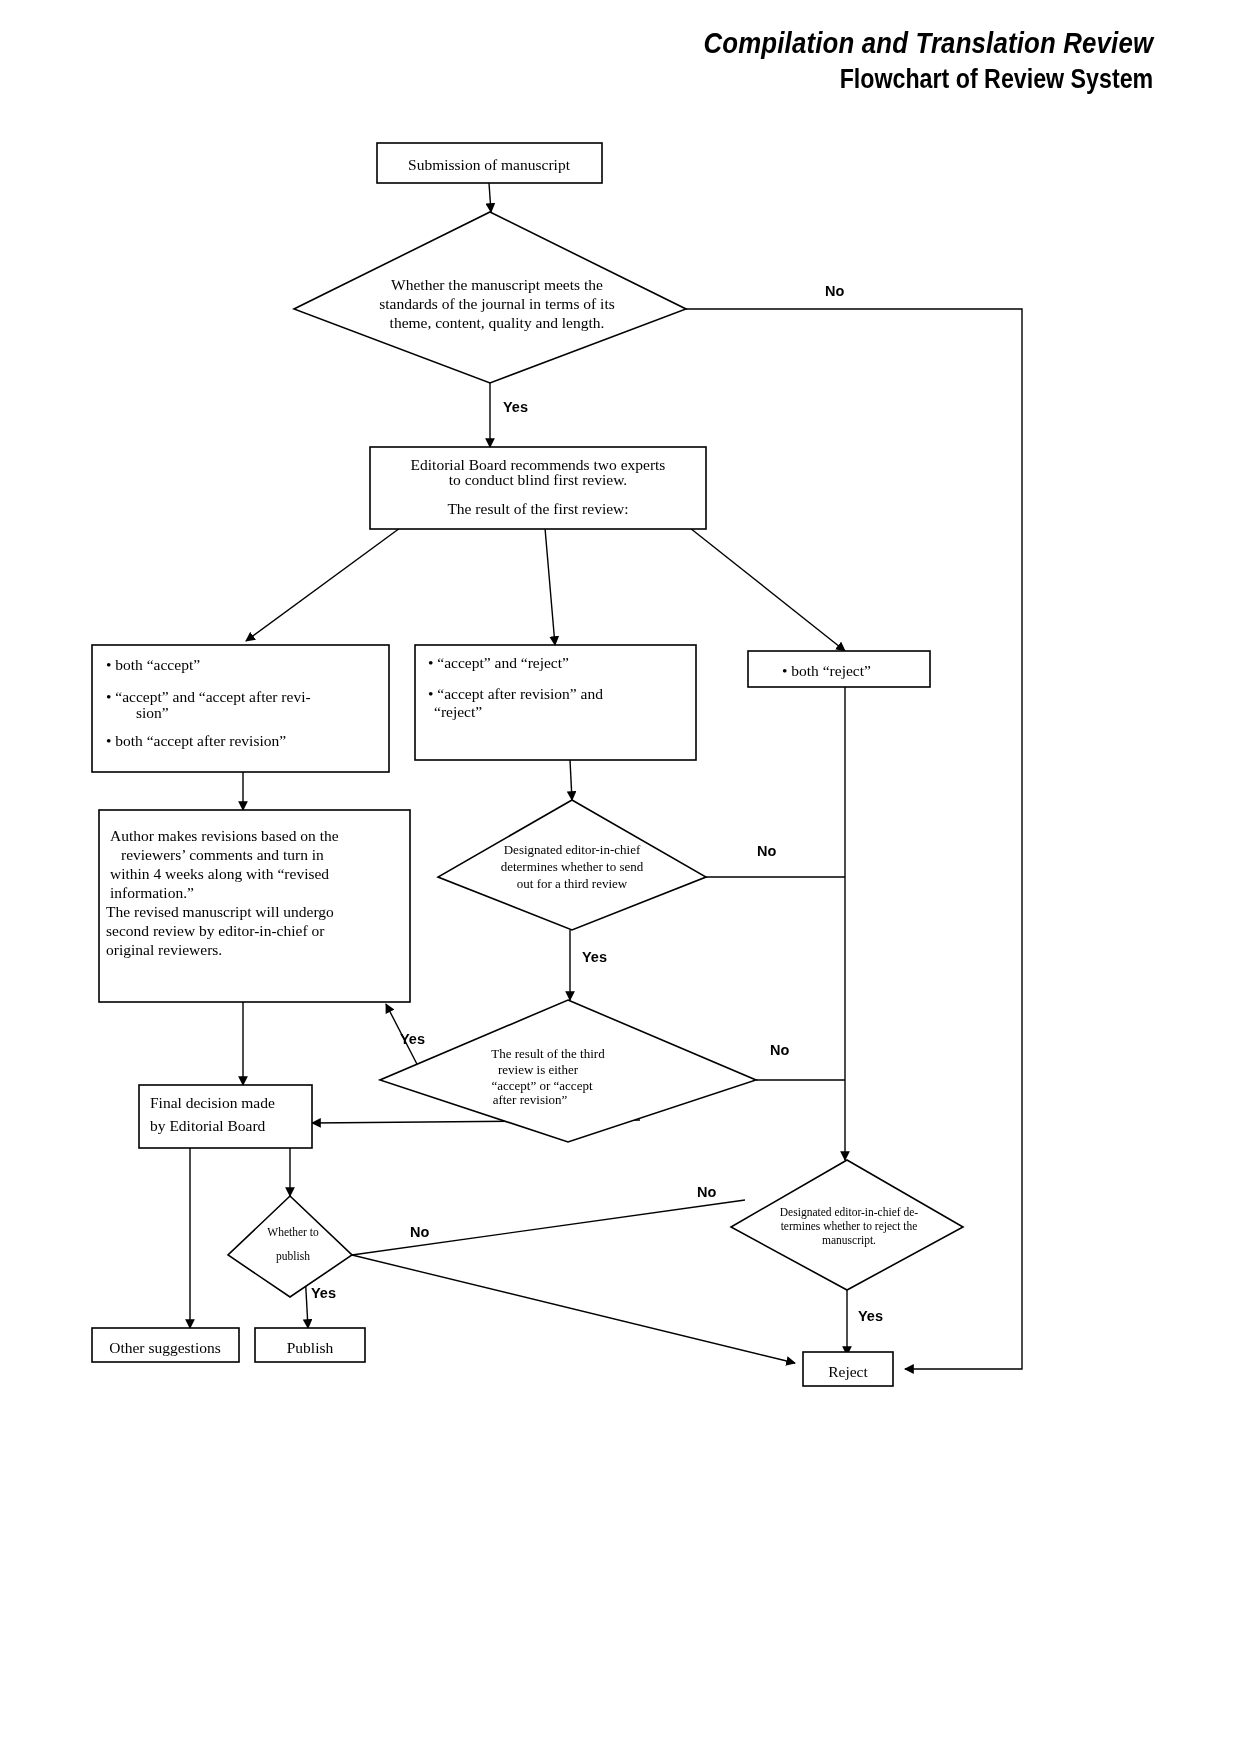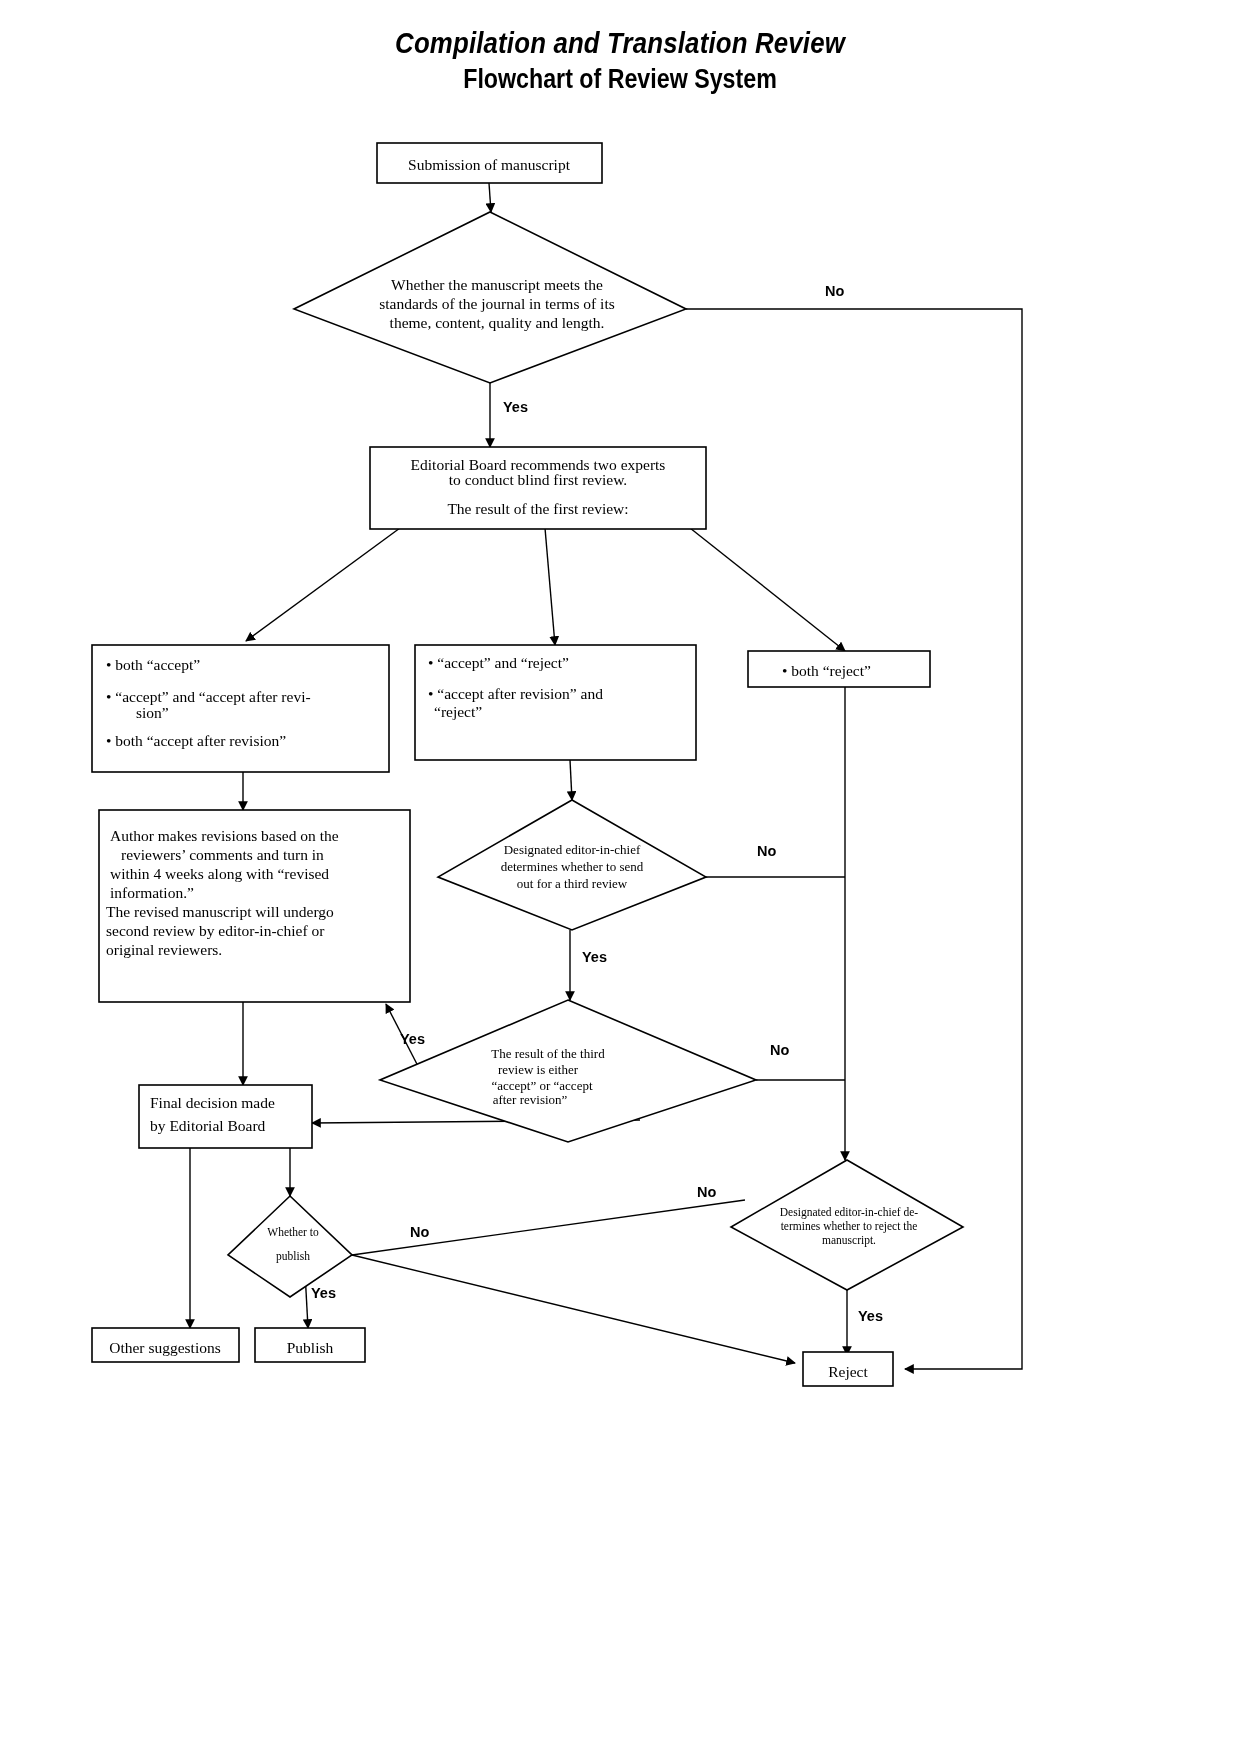--- a/index.html
+++ b/index.html
@@ -13,21 +13,21 @@
     height: 1754px;
     background: #ffffff;
     overflow: hidden;
     font-family: "Liberation Serif", serif;
   }
   #title-block {
     position: absolute;
     top: 24px;
     left: 0;
     width: 1240px;
-    text-align: center;
+    text-align: right;
   }
   #title-line1 {
     font-family: "Liberation Sans Narrow", "Liberation Sans", sans-serif;
     font-weight: bold;
     font-style: italic;
     font-size: 30px;
     letter-spacing: 0.2px;
     color: #000;
     line-height: 1.25;
     transform: scaleX(0.86);

